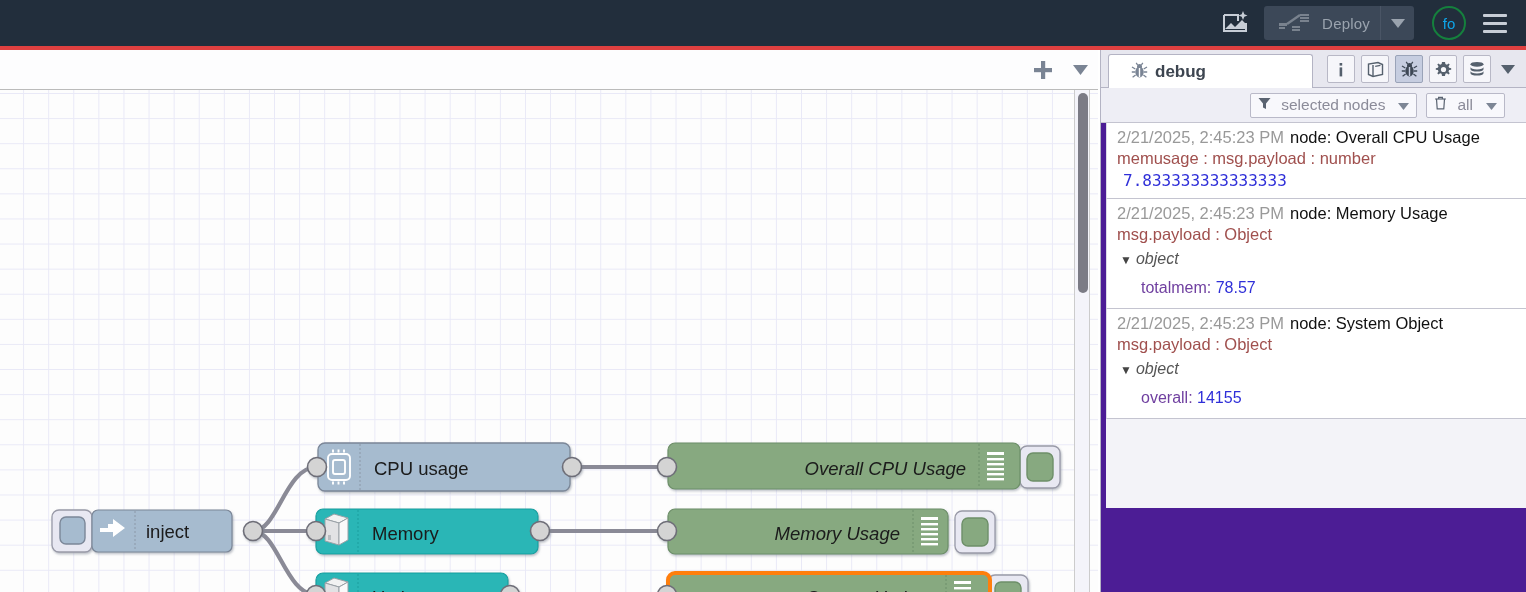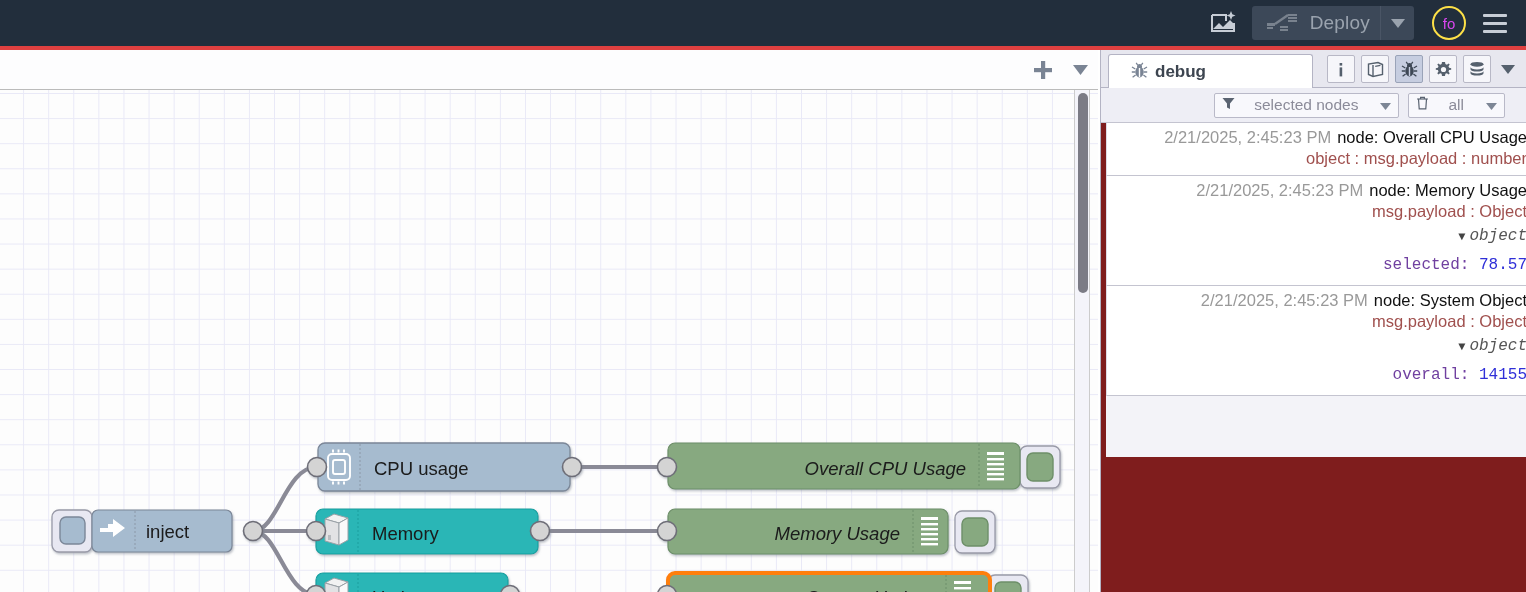--- a/index.html
+++ b/index.html
@@ -23,28 +23,28 @@
     height: 38px; color: #c7cdd6; cursor: pointer;
   }
   #ai-flow-icon { width: 46px; }
   #deploy-btn {
     background: #3c4858; color: #9aa3ae;
     height: 34px; border-radius: 3px;
     display: flex; align-items: center; margin: 0 14px 0 6px;
     cursor: default;
   }
   #deploy-btn .dep-icon { padding: 0 4px 0 14px; display:flex; align-items:center;}
-  #deploy-label { font-size: 19px; padding: 0 10px 0 6px; letter-spacing: .2px; }
+  #deploy-label { font-size: 15px; padding: 0 10px 0 6px; letter-spacing: .2px; }
   #deploy-caret {
     border-left: 1px solid #4a5565; height: 34px;
     display:flex; align-items:center; justify-content:center; width: 34px;
   }
   #user-avatar {
     width: 34px; height: 34px; border-radius: 50%;
-    border: 2px solid #fde047; color: #d946ef;
+    border: 2px solid #15803d; color: #0ea5e9;
     display: flex; align-items: center; justify-content: center;
     font-size: 15px; margin: 0 12px 0 4px; cursor: pointer;
   }
   #main-menu-btn { width: 34px; height: 34px; display:flex; flex-direction:column;
     align-items:center; justify-content:center; gap:5px; cursor:pointer; }
   #main-menu-btn i { display:block; width: 24px; height: 3px; background: #c7cdd6; border-radius:1px;}
 
   
   #deploy-bar { position:absolute; left:0; top:46px; width:1526px; height:4px; background:#e04040; }
 
@@ -71,21 +71,21 @@
   #canvas-scroll-track { position:absolute; right:8px; top:0; width:16px; height:502px; background:#f4f4fa; border-left:1px solid #ccc; border-right:1px solid #ccc;}
   #canvas-scroll-thumb { position:absolute; left:3px; top:3px; width:10px; height:200px; background:#7b7b85; border-radius:5px; cursor:pointer;}
 
   svg#flow { position:absolute; left:0; top:0; width:1080px; height:502px; }
 
   
   .nd-label { font-family:"Liberation Sans", sans-serif; font-size:18.5px; fill:#1a1a1a; }
   .nd-label-i { font-family:"Liberation Sans", sans-serif; font-size:18.5px; fill:#1a1a1a; font-style:italic; }
 
   
-  #sidebar { position:absolute; left:1100px; top:50px; width:426px; height:542px; background:#7f1d1d; border-left:1px solid #b4b4c4;text-align:right;}
+  #sidebar { position:absolute; left:1100px; top:50px; width:426px; height:542px; background:#4c1d95; border-left:1px solid #b4b4c4;}
   #sb-tabrow { position:absolute; left:0; top:0; width:426px; height:38px; background:#e7e7ef; border-bottom:1px solid #b4b4c4;}
   #sb-tab-debug {
     position:absolute; left:7px; top:4px; width:205px; height:35px;
     background:#fff; border:1px solid #b4b4c4; border-bottom:none;
     border-radius:3px 3px 0 0; display:flex; align-items:center; padding-left:22px; gap:7px;
     cursor:pointer;
   }
   #sb-tab-debug .tabtext { font-size:17px; font-weight:bold; color:#3d4550; }
   #sb-icons { position:absolute; right:8px; top:4px; height:30px; display:flex; align-items:center; gap:6px; }
   .sbicon {
@@ -95,38 +95,38 @@
   .sbicon.active { background:#c6cde0; border-color:#9aa3b8; }
   #sb-icon-caret { width:22px; height:28px; display:flex; align-items:center; justify-content:center; cursor:pointer;}
 
   #sb-filterbar {
     position:absolute; left:0; top:38px; width:426px; height:35px;
     background:#eeeef5; border-bottom:1px solid #c4c4d0;
     display:flex; align-items:center; justify-content:flex-end; gap:9px; padding-right:22px;
   }
   .fbtn {
     height:25px; background:#f8f8fc; border:1px solid #b9b9c8; border-radius:2px;
-    display:flex; align-items:center; gap:19px; padding:0 7px;
+    display:flex; align-items:center; gap:10px; padding:0 7px;
     color:#8b8b99; font-size:15.5px; cursor:pointer;
   }
   .fbtn .cv { margin-left:3px; }
 
-  #sb-messages { position:absolute; left:5px; top:73px; width:421px; height:334px; background:#f3f3f8; overflow:hidden;}
+  #sb-messages { position:absolute; left:5px; top:73px; width:421px; height:385px; background:#f3f3f8; overflow:hidden;}
   .msg {
     background:#fff; border-bottom:1px solid #c4c4d0; border-left:1px solid #dcdce6;
     padding:4px 0 6px 10px; position:relative; white-space:nowrap; overflow:hidden;
   }
   .msg-head { font-size:16.5px; line-height:21px; color:#999; }
   .msg-head .nodename { color:#111; padding-left:6px; }
   .msg-topic { font-size:16.5px; line-height:21px; color:#a0504e; }
   .msg-val {
     font-family:"DejaVu Sans Mono", monospace; font-size:16px; line-height:23px;
     color:#2f2fd8; padding-left:6px;
   }
-  .obj-row { font-family:Liberation Mono, monospace; font-size:16px; line-height:28px; }
+  .obj-row { font-family:Liberation Sans, sans-serif; font-size:16px; line-height:28px; }
   .obj-toggle { color:#555; font-style:italic; padding-left:3px; }
   .obj-toggle .caret { font-style:normal; font-size:12px; color:#444; padding-right:4px;}
   .obj-key { color:#7040a0; padding-left:24px; }
   .obj-num { color:#2f2fd8; }
 </style>
 </head>
 <body>
 
 <div id="header">
   <div class="hdr-right">
@@ -420,30 +420,31 @@
       </span>
     </div>
   </div>
 
   <div id="sb-messages">
 
     <div class="msg">
       <div class="msg-head">
         <span>2/21/2025, 2:45:23 PM</span><span class="nodename">node: Overall CPU Usage</span>
       </div>
-      <div class="msg-topic">object : msg.payload : number</div>
+      <div class="msg-topic">memusage : msg.payload : number</div>
+      <div class="msg-val">7.833333333333333</div>
     </div>
 
     <div class="msg">
       <div class="msg-head">
         <span>2/21/2025, 2:45:23 PM</span><span class="nodename">node: Memory Usage</span>
       </div>
       <div class="msg-topic">msg.payload : Object</div>
       <div class="obj-row obj-toggle"><span class="caret">▼</span><span>object</span></div>
-      <div class="obj-row"><span class="obj-key">selected</span><span style="color:#7040a0">: </span><span class="obj-num">78.57</span></div>
+      <div class="obj-row"><span class="obj-key">totalmem</span><span style="color:#7040a0">: </span><span class="obj-num">78.57</span></div>
     </div>
 
     <div class="msg">
       <div class="msg-head">
         <span>2/21/2025, 2:45:23 PM</span><span class="nodename">node: System Object</span>
       </div>
       <div class="msg-topic">msg.payload : Object</div>
       <div class="obj-row obj-toggle"><span class="caret">▼</span><span>object</span></div>
       <div class="obj-row"><span class="obj-key">overall</span><span style="color:#7040a0">: </span><span class="obj-num">14155</span></div>
     </div>

